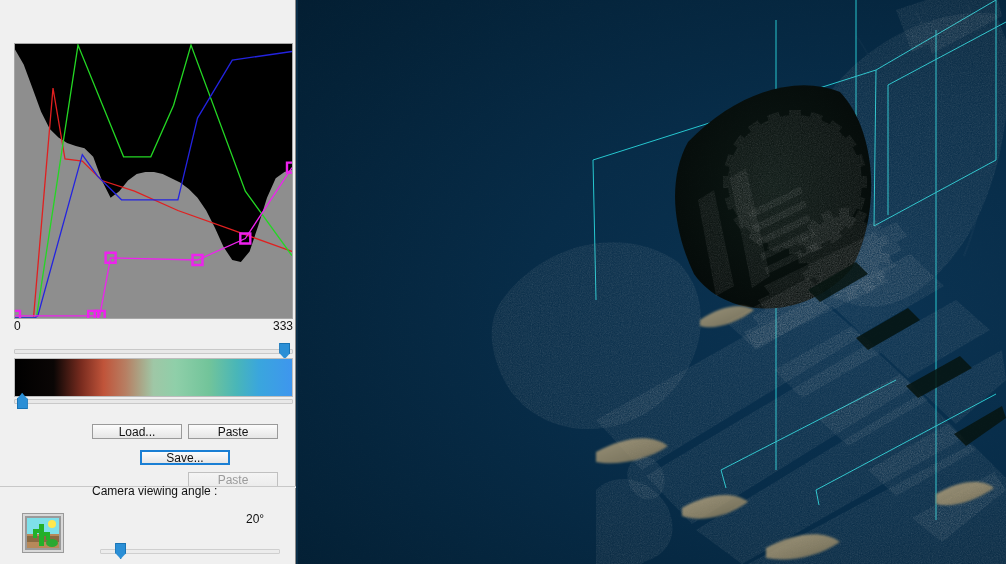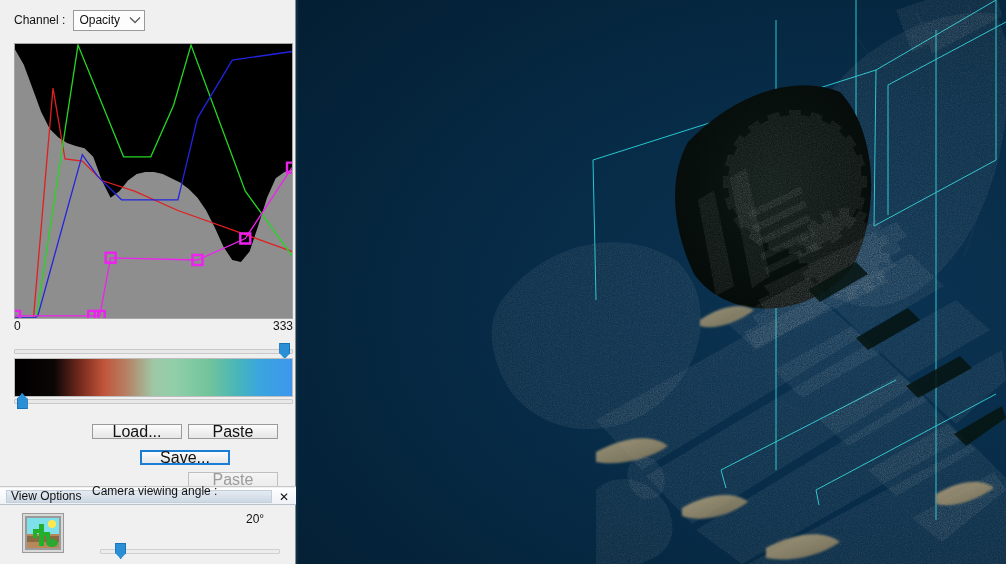--- a/index.html
+++ b/index.html
@@ -95,21 +95,21 @@
     border:1px solid #bdbdbd;box-sizing:content-box;
   }
   #ramp .ramp-inner{width:100%;height:100%;}
 
   
   .btn{
     position:absolute;height:15px;width:90px;
     background:linear-gradient(#fcfcfc,#e6e6e6);
     border:1px solid #9a9a9a;
     font-family:"Liberation Sans","DejaVu Sans",sans-serif;
-    font-size:16px;color:#111;
+    font-size:12px;color:#111;
     display:flex;align-items:center;justify-content:center;
     box-sizing:border-box;cursor:default;
   }
   .btn.focused{
     border:2px solid #1a7fd4;
   }
   .btn.disabled{color:#9b9b9b;background:linear-gradient(#f4f4f4,#ececec);border-color:#c0c0c0;}
   #btn-load{left:92px;top:424px;}
   #btn-save{left:92px;top:450px;margin-left:48px;}
   #btn-copy{left:188px;top:424px;}
@@ -389,31 +389,20 @@
 
       <rect x="0" y="0" width="710" height="564" filter="url(#grain)" fill="#9fd2b2" opacity="0.05"></rect>
     </svg>
     <div class="vp-edge"></div>
   </div>
 
   <div id="leftdock">
 
     <div id="tf-panel">
 
-      <div class="channel-row">
-        <span class="channel-label">Channel :</span>
-        <div class="combo">
-          <span class="cval">Opacity</span>
-          <span class="chev">
-            <svg width="12" height="8" viewBox="0 0 12 8">
-              <path d="M1 1.5 L6 6.5 L11 1.5" fill="none" stroke="#5a5a5a" stroke-width="1.3"></path>
-            </svg>
-          </span>
-        </div>
-      </div>
 
       <div id="tfcanvas">
         <svg viewBox="0 0 277 274" preserveAspectRatio="none">
           <rect x="0" y="0" width="277" height="274" fill="#000000"></rect>
           <path id="hist-path" fill="#8e8e8e" d="M0,274.0 L0.0,5.4 L8.7,20.4 L17.4,44.1 L26.1,67.7 L34.8,84.9 L43.5,93.5 L52.1,98.9 L60.8,102.1 L69.5,104.2 L78.2,112.8 L86.9,136.5 L95.6,153.7 L104.3,147.2 L113.0,136.5 L121.7,130.0 L130.4,127.9 L139.0,127.9 L147.7,130.0 L156.4,134.3 L165.1,138.6 L173.8,145.1 L182.5,153.7 L191.2,166.5 L199.9,183.7 L208.6,203.1 L217.3,216.0 L225.9,218.1 L234.6,207.4 L243.3,181.6 L252.0,153.7 L260.7,134.3 L269.4,127.9 L277.0,125.7 L277,274 Z"></path>
           <g id="series-group">
               <path d="M0.0,274.0 L10.9,274.0 L18.5,274.0 L38.0,44.1 L50.0,115.0 L67.3,117.1 L86.9,136.5 L119.5,147.2 L162.9,166.5 L217.3,185.9 L277.0,207.4" fill="none" stroke="#e02020" stroke-width="1.3" vector-effect="non-scaling-stroke"></path>
               <path d="M0.0,274.0 L19.6,274.0 L21.7,271.9 L63.0,1.1 L108.6,112.8 L135.8,112.8 L158.6,61.2 L176.0,1.1 L230.3,147.2 L277.0,211.7" fill="none" stroke="#23d723" stroke-width="1.3" vector-effect="non-scaling-stroke"></path>
               <path d="M0.0,274.0 L19.6,274.0 L22.8,271.9 L67.3,110.7 L82.6,132.2 L106.5,155.8 L162.9,155.8 L182.5,74.1 L217.3,16.1 L277.0,7.5" fill="none" stroke="#2323e0" stroke-width="1.3" vector-effect="non-scaling-stroke"></path>
               <path d="M0.0,271.9 L78.2,271.9 L84.7,271.9 L95.6,213.8 L182.5,216.0 L230.3,194.5 L277.0,123.6" fill="none" stroke="#ee22ee" stroke-width="1.3" vector-effect="non-scaling-stroke"></path>
@@ -449,25 +438,20 @@
 
       <div class="btn" id="btn-load">Load...</div>
       <div class="btn focused" id="btn-save">Save...</div>
       <div class="btn" id="btn-copy">Paste</div>
       <div class="btn disabled" id="btn-paste">Paste</div>
     </div>
 
     <div id="dock-sep"></div>
 
     <div id="viewopts">
-      <div id="vo-title">
-        <div class="bar"></div>
-        <span class="ttext">View Options</span>
-        <span id="vo-close">✕</span>
-      </div>
       <div id="vo-body"></div>
     </div>
 
     <div id="thumb-icon">
       <svg viewBox="0 0 36 34">
         <rect x="0" y="0" width="36" height="34" fill="#9a9a9a"></rect>
         <rect x="2" y="2" width="32" height="18" fill="#7ee0ea"></rect>
         <circle cx="27" cy="8" r="4" fill="#ffe84d"></circle>
         <rect x="2" y="18" width="32" height="14" fill="#b7895a"></rect>
         <path d="M2 20 L34 20 L34 26 L2 26 Z" fill="#8a6a42"></path>

